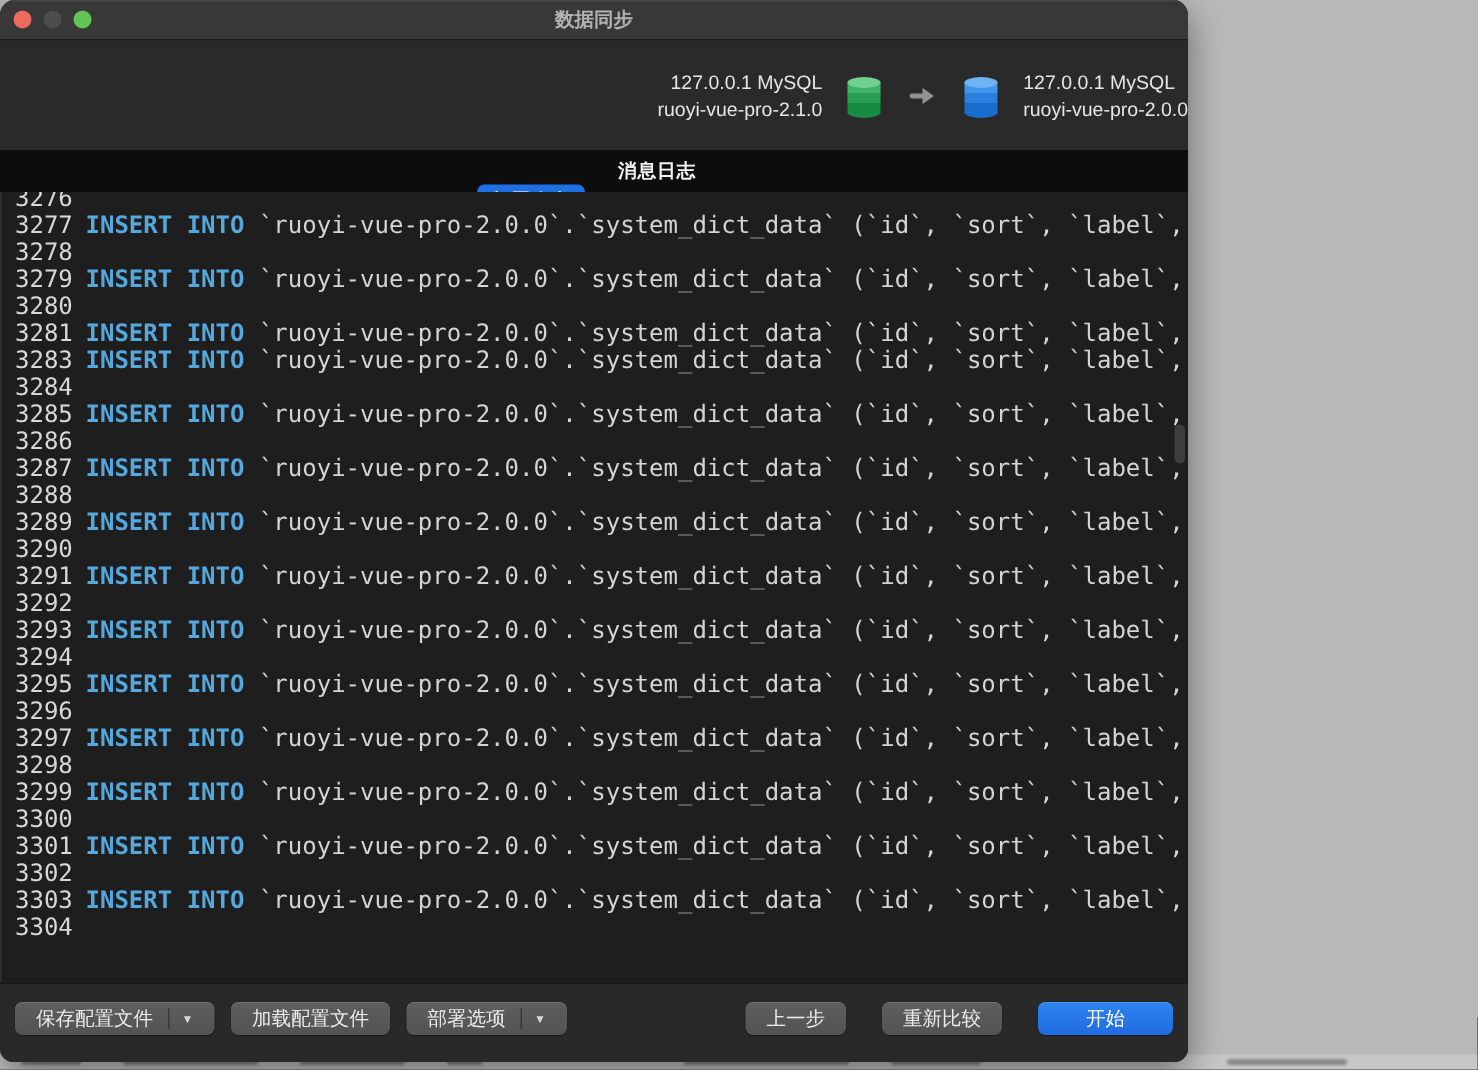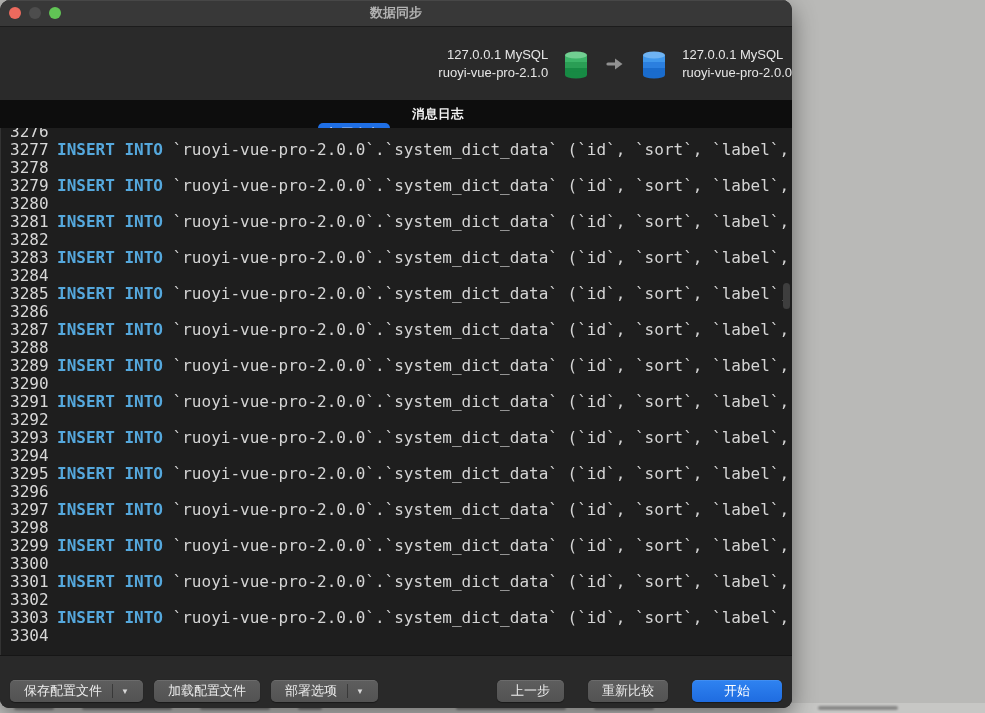--- a/index.html
+++ b/index.html
@@ -82,21 +82,21 @@
   .kw { color: #55a8dd; font-weight: bold; }
   .v-scroll-thumb {
     position: absolute; right: 2px; top: 155px; width: 7px; height: 26px;
     background: #3e3e3e; border-radius: 4px;
   }
 
   
   .footer {
     height: 53px; background: #292929; flex: 0 0 auto;
     border-top: 1px solid #161616;
-    display: flex; align-items: flex-end; justify-content: space-between;
+    display: flex; align-items: center; justify-content: space-between;
     padding: 0 10px 6px 10px;
   }
   .btn-group-left { display: flex; gap: 11px; }
   .btn-group-right { display: flex; gap: 24px; align-items: center; margin-left: 29px; }
   .btn {
     height: 22px; border: none; border-radius: 5px; font-size: 13px;
     font-family: inherit; color: #ececec; padding: 0 14px;
     background: linear-gradient(#5e5e5e, #535353);
     box-shadow: inset 0 0.5px 0 rgba(255,255,255,.18), 0 0.5px 1px rgba(0,0,0,.4);
     display: inline-flex; align-items: center; cursor: default;
@@ -177,21 +177,20 @@
   </div>
 
   <div class="editor">
     <div class="code-lines">
         <div class="code-row"><span class="ln">3276</span></div>
         <div class="code-row"><span class="ln">3277</span><span class="code"><span class="kw">INSERT INTO</span> `ruoyi-vue-pro-2.0.0`.`system_dict_data` (`id`, `sort`, `label`, `value`, `dict_type`, `status`, `color_type`, `css_class`, `rema</span></div>
         <div class="code-row"><span class="ln">3278</span></div>
         <div class="code-row"><span class="ln">3279</span><span class="code"><span class="kw">INSERT INTO</span> `ruoyi-vue-pro-2.0.0`.`system_dict_data` (`id`, `sort`, `label`, `value`, `dict_type`, `status`, `color_type`, `css_class`, `rema</span></div>
         <div class="code-row"><span class="ln">3280</span></div>
         <div class="code-row"><span class="ln">3281</span><span class="code"><span class="kw">INSERT INTO</span> `ruoyi-vue-pro-2.0.0`.`system_dict_data` (`id`, `sort`, `label`, `value`, `dict_type`, `status`, `color_type`, `css_class`, `rema</span></div>
-        <div class="code-row"><span class="ln">3282</span></div>
         <div class="code-row"><span class="ln">3283</span><span class="code"><span class="kw">INSERT INTO</span> `ruoyi-vue-pro-2.0.0`.`system_dict_data` (`id`, `sort`, `label`, `value`, `dict_type`, `status`, `color_type`, `css_class`, `rema</span></div>
         <div class="code-row"><span class="ln">3284</span></div>
         <div class="code-row"><span class="ln">3285</span><span class="code"><span class="kw">INSERT INTO</span> `ruoyi-vue-pro-2.0.0`.`system_dict_data` (`id`, `sort`, `label`, `value`, `dict_type`, `status`, `color_type`, `css_class`, `rema</span></div>
         <div class="code-row"><span class="ln">3286</span></div>
         <div class="code-row"><span class="ln">3287</span><span class="code"><span class="kw">INSERT INTO</span> `ruoyi-vue-pro-2.0.0`.`system_dict_data` (`id`, `sort`, `label`, `value`, `dict_type`, `status`, `color_type`, `css_class`, `rema</span></div>
         <div class="code-row"><span class="ln">3288</span></div>
         <div class="code-row"><span class="ln">3289</span><span class="code"><span class="kw">INSERT INTO</span> `ruoyi-vue-pro-2.0.0`.`system_dict_data` (`id`, `sort`, `label`, `value`, `dict_type`, `status`, `color_type`, `css_class`, `rema</span></div>
         <div class="code-row"><span class="ln">3290</span></div>
         <div class="code-row"><span class="ln">3291</span><span class="code"><span class="kw">INSERT INTO</span> `ruoyi-vue-pro-2.0.0`.`system_dict_data` (`id`, `sort`, `label`, `value`, `dict_type`, `status`, `color_type`, `css_class`, `rema</span></div>
         <div class="code-row"><span class="ln">3292</span></div>

